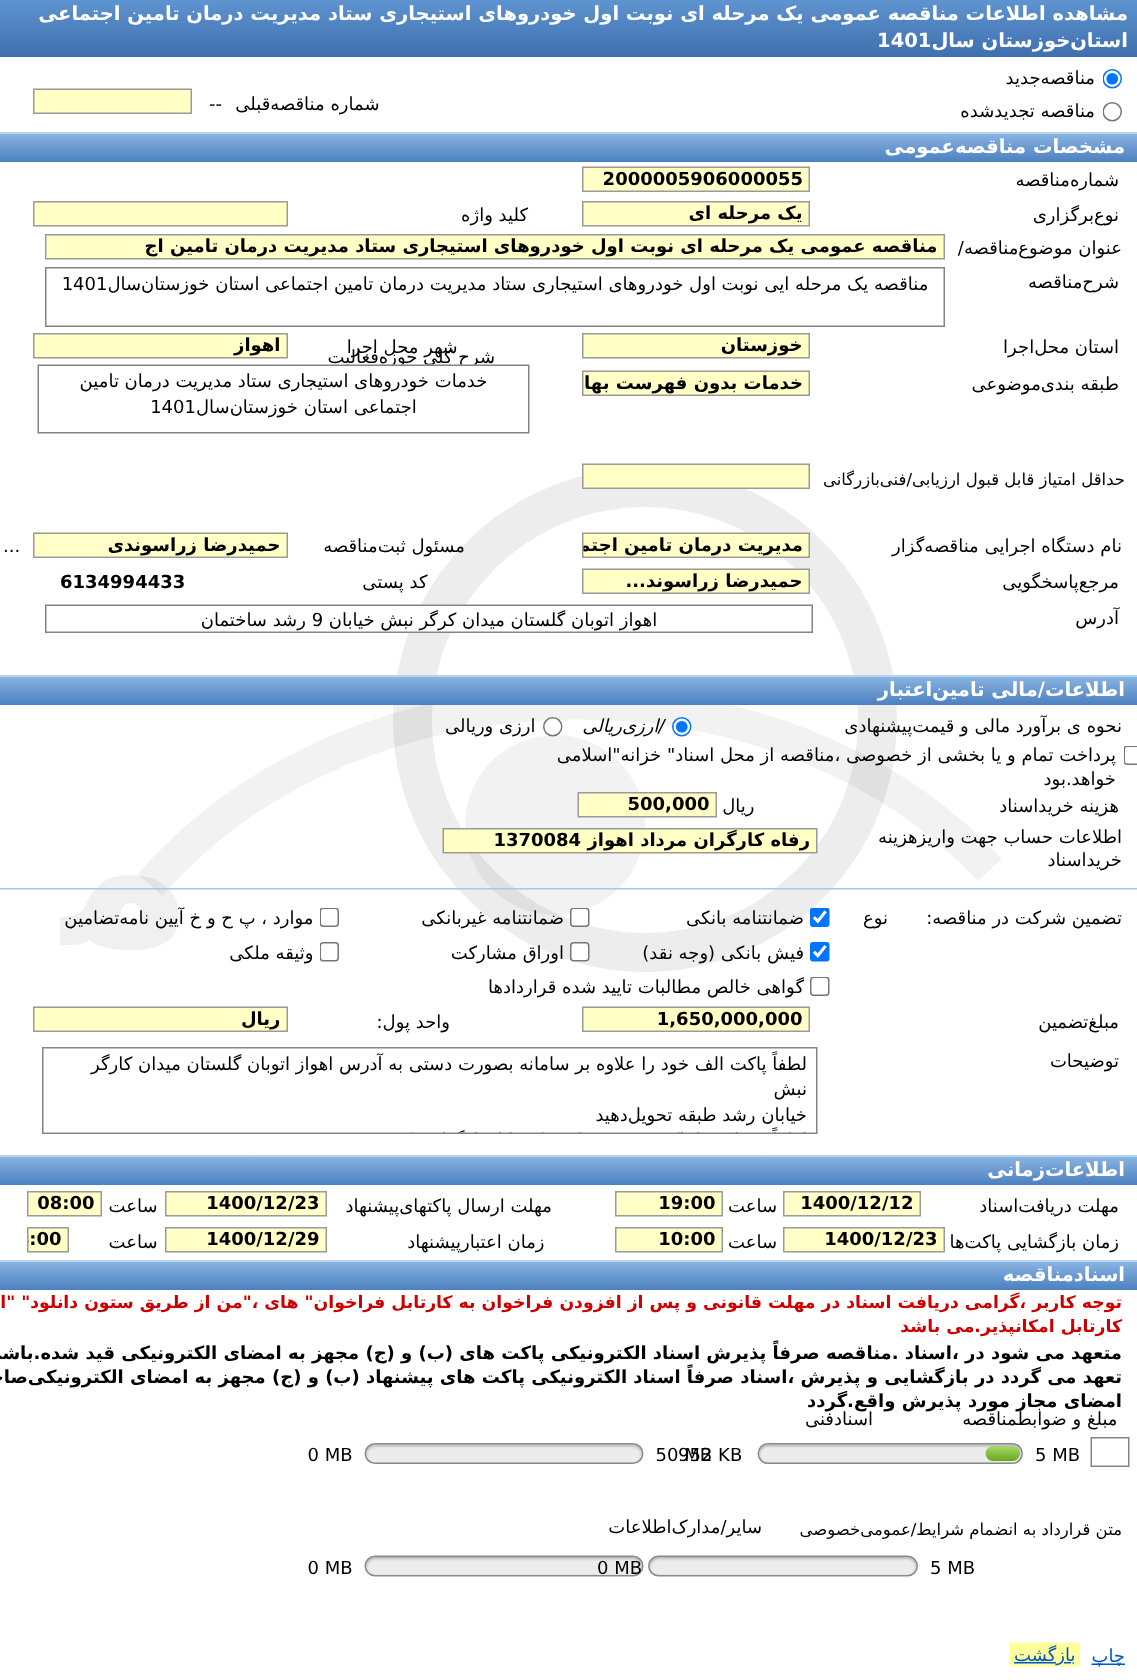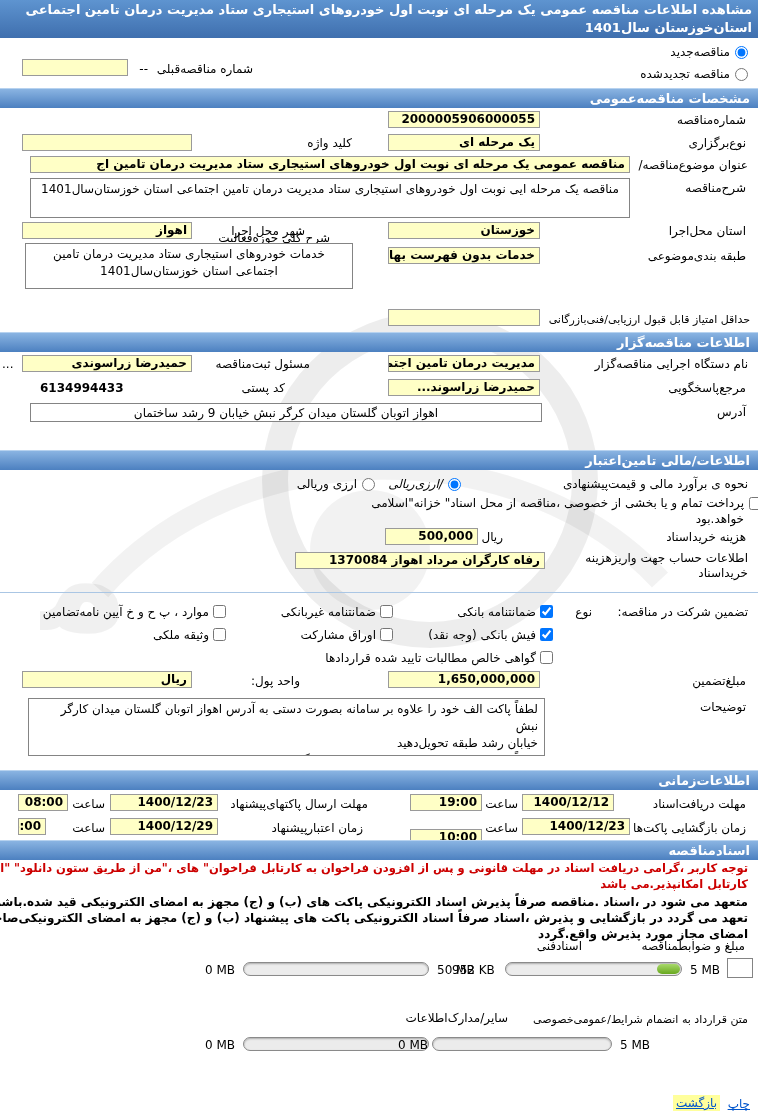--- a/index.html
+++ b/index.html
@@ -77,21 +77,20 @@
   <div class="vy" style="left:22px; top:222px; width:170px;">اهواز</div>
 
   <span class="lbl" style="right:428px; top:231px;">شرح کلی حوزه‌فعالیت</span>
   <div class="vw center" style="left:25px; top:243px; width:328px; height:46px; line-height:17px;">خدمات خودروهای استیجاری ستاد مدیریت درمان تامین اجتماعی استان خوزستان‌سال1401</div>
   <span class="lbl" style="right:12px; top:249px;">طبقه بندی‌موضوعی</span>
   <div class="vy" style="left:388px; top:247px; width:152px;">خدمات بدون فهرست بها</div>
 
   <span class="lbl sm" style="right:8px; top:312px;">حداقل امتیاز قابل قبول ارزیابی/فنی‌بازرگانی</span>
   <div class="vy" style="left:388px; top:309px; width:152px;"></div>
 
-  <div class="hdr" style="top:332px;">اطلاعات مناقصه‌گزار</div>
 
   <span class="lbl" style="right:10px; top:357px;">نام دستگاه اجرایی مناقصه‌گزار</span>
   <div class="vy" style="left:388px; top:355px; width:152px;">مدیریت درمان تامین اجتماع</div>
   <span class="lbl" style="right:448px; top:357px;">مسئول ثبت‌مناقصه</span>
   <div class="vy" style="left:22px; top:355px; width:170px;">حمیدرضا زراسوندی</div>
   <span class="lbl" style="left:2px; top:357px;">...</span>
 
   <span class="lbl" style="right:12px; top:381px;">مرجع‌پاسخگویی</span>
   <div class="vy" style="left:388px; top:379px; width:152px;">حمیدرضا زراسوند...</div>
   <span class="lbl" style="right:473px; top:381px;">کد پستی</span>
@@ -158,21 +157,21 @@
   <span class="lbl" style="right:240px; top:797px;">ساعت</span>
   <div class="vy" style="left:410px; top:794px; width:72px;">19:00</div>
   <span class="lbl" style="right:390px; top:797px;">مهلت ارسال پاکتهای‌پیشنهاد</span>
   <div class="vy" style="left:110px; top:794px; width:108px;">1400/12/23</div>
   <span class="lbl" style="right:653px; top:797px;">ساعت</span>
   <div class="vy" style="left:18px; top:794px; width:50px;">08:00</div>
 
   <span class="lbl" style="right:12px; top:821px;">زمان بازگشایی پاکت‌ها</span>
   <div class="vy" style="left:522px; top:818px; width:108px;">1400/12/23</div>
   <span class="lbl" style="right:240px; top:821px;">ساعت</span>
-  <div class="vy" style="left:410px; top:818px; width:72px;margin-top:11px;">10:00</div>
+  <div class="vy" style="left:410px; top:818px; width:72px;">10:00</div>
   <span class="lbl" style="right:395px; top:821px;">زمان اعتبارپیشنهاد</span>
   <div class="vy" style="left:110px; top:818px; width:108px;">1400/12/29</div>
   <span class="lbl" style="right:653px; top:821px;">ساعت</span>
   <div class="vy" style="left:18px; top:818px; width:28px;">14:00</div>
 
   <div class="hdr" style="top:840px;">اسنادمناقصه</div>
 
   <span class="lbl red" style="right:10px; top:861px; font-size:11.5px;">توجه کاربر ،گرامی دریافت اسناد در مهلت قانونی و پس از افزودن فراخوان به کارتابل فراخوان" های ،"من از طریق ستون دانلود" "اسناد موجود دراین</span>
   <span class="lbl red" style="right:10px; top:877px; font-size:11.5px;">کارتابل امکانپذیر.می باشد</span>
   <span class="lbl bold" style="right:10px; top:895px;">متعهد می شود در ،اسناد .مناقصه صرفاً پذیرش اسناد الکترونیکی پاکت های (ب) و (ج) مجهز به امضای الکترونیکی قید شده.باشد</span>

